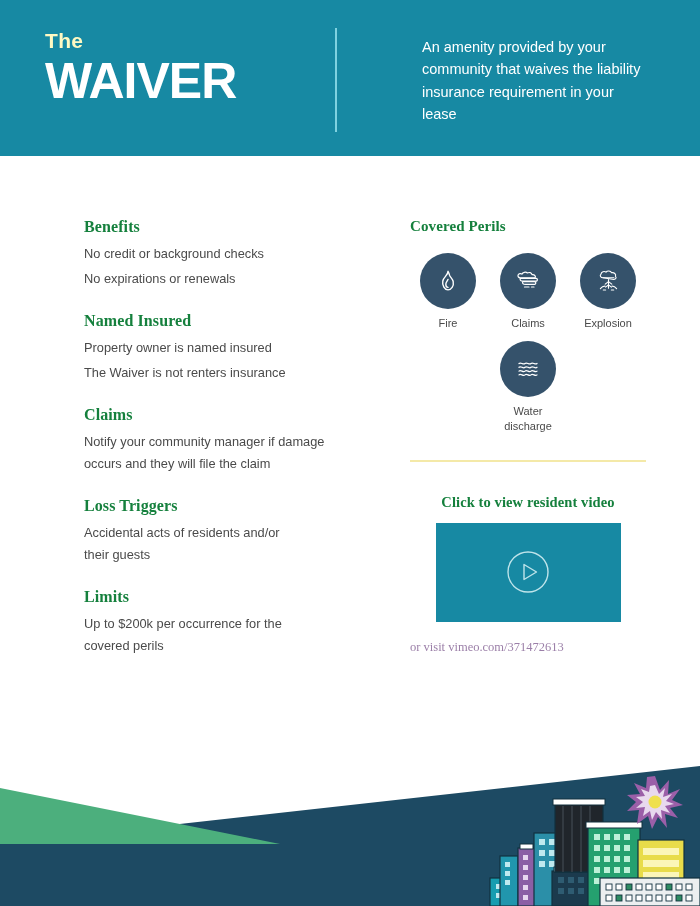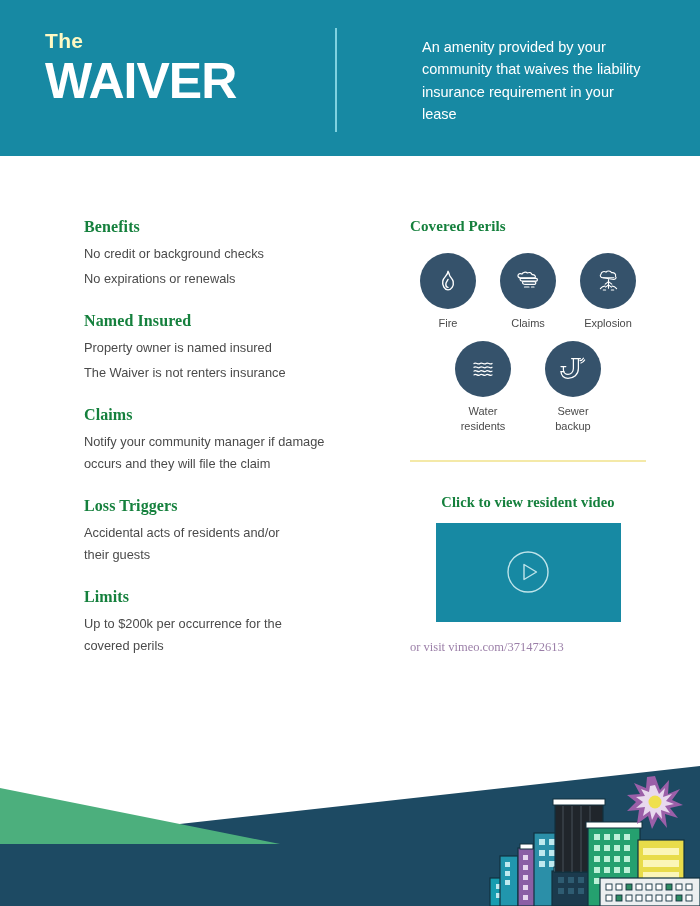--- a/index.html
+++ b/index.html
@@ -190,37 +190,23 @@
 
     <div class="peril">
       <div class="peril-circle">
         <svg width="26" height="24" viewBox="0 0 26 24" fill="none" stroke="#ffffff" stroke-width="1.25" stroke-linecap="round">
           <path d="M4 6.5 C6 4.6 8 8.4 10 6.5 C12 4.6 14 8.4 16 6.5 C18 4.6 20 8.4 22 6.5"></path>
           <path d="M4 10.3 C6 8.4 8 12.2 10 10.3 C12 8.4 14 12.2 16 10.3 C18 8.4 20 12.2 22 10.3"></path>
           <path d="M4 14.1 C6 12.2 8 16 10 14.1 C12 12.2 14 16 16 14.1 C18 12.2 20 16 22 14.1"></path>
           <path d="M4 17.9 C6 16 8 19.8 10 17.9 C12 16 14 19.8 16 17.9 C18 16 20 19.8 22 17.9"></path>
         </svg>
       </div>
-      <div class="peril-label">Water residents</div>
+      <div class="peril-label">Water discharge</div>
     </div>
 
-    <div class="peril">
-      <div class="peril-circle">
-        <svg width="26" height="26" viewBox="0 0 26 26" fill="none" stroke="#ffffff" stroke-width="1.25" stroke-linecap="round" stroke-linejoin="round">
-          <path d="M13.4 3.2 V12.6 C13.4 16.2 10.6 18.4 8 18.4 C5.4 18.4 3.4 16.4 3.4 13.8 V10.6"></path>
-          <path d="M18.4 3.2 V12.6 C18.4 18.6 13.6 22.4 8 22.4 C4 22.4 1 19.6 1 15.6"></path>
-          <path d="M11.6 2.6 H20.4"></path>
-          <path d="M20 4.6 C21.4 4.6 22.6 3.6 23.4 2.2"></path>
-          <path d="M21 7 C22.6 6.6 23.8 5.4 24.6 4"></path>
-          <path d="M1 10.6 H5.8"></path>
-          <path d="M1 15.6 H4"></path>
-        </svg>
-      </div>
-      <div class="peril-label">Sewer backup</div>
-    </div>
 
   </div>
 
   <div class="yellow-rule"></div>
 
   <div class="sec-head video-title">Click to view resident video</div>
 
   <div class="video-box">
     <svg width="46" height="46" viewBox="0 0 46 46" fill="none">
       <circle cx="23" cy="23" r="20" stroke="#bfe4ea" stroke-width="1.4"></circle>

